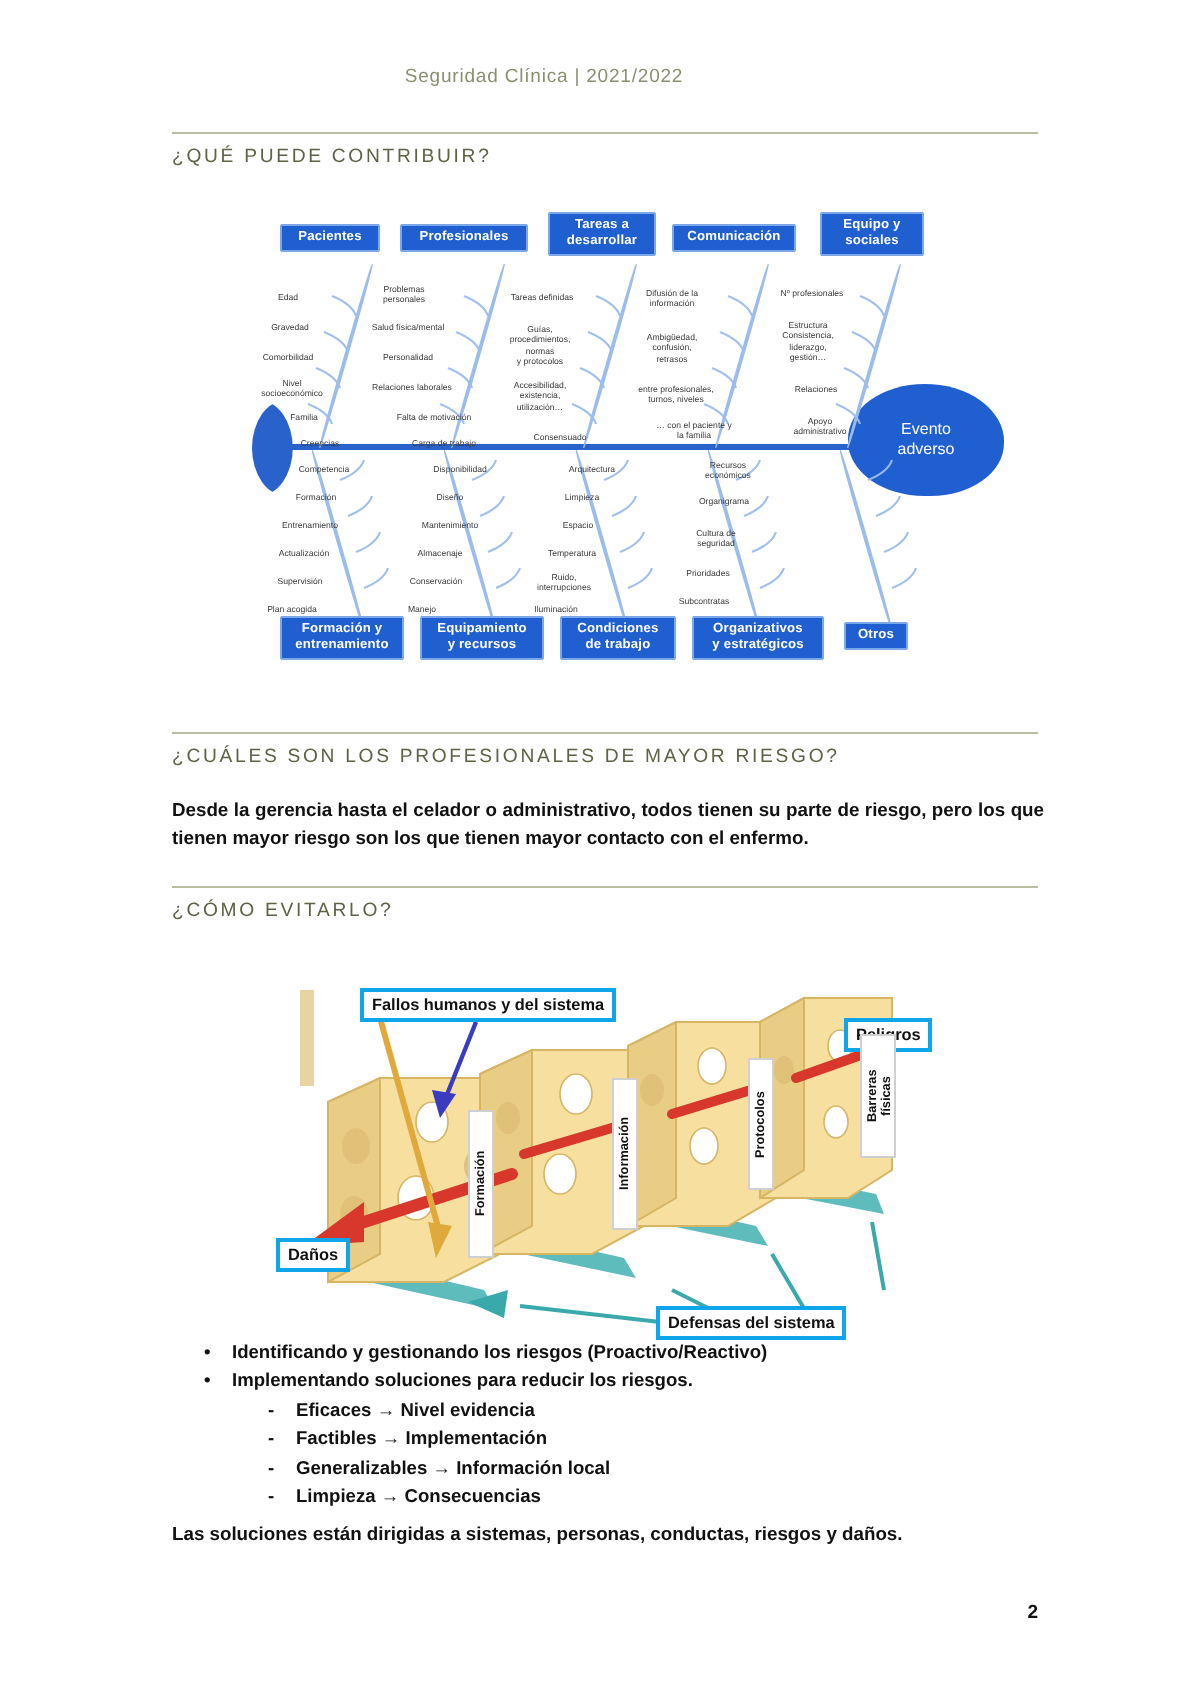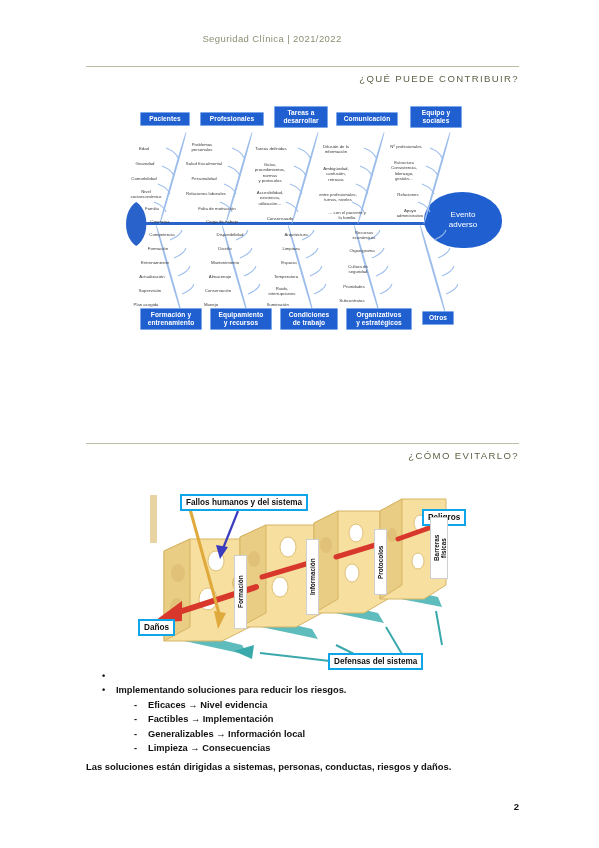--- a/index.html
+++ b/index.html
@@ -15,21 +15,21 @@
     position:absolute;top:33px;left:0;width:599px;
     text-align:center;padding-right:55px;box-sizing:border-box;
     font-size:9.5px;color:#8a8f72;letter-spacing:.4px;
   }
 
   
   .heading-block{position:absolute;left:86px;width:433px;}
   .heading-rule{border-top:1px solid #b9bfa3;height:0;margin-bottom:6px;}
   .heading-text{
     font-size:9.6px;color:#5d6347;letter-spacing:1.35px;
-    font-weight:400;white-space:nowrap;text-align:right;
+    font-weight:400;white-space:nowrap;
   }
 
   
   .body-par{
     position:absolute;left:86px;width:436px;
     font-size:9.4px;font-weight:bold;color:#111;line-height:1.5;
     text-align:justify;
   }
 
   
@@ -215,21 +215,26 @@
 
     <div class="fb-item" style="left:212px;top:122px;width:52px;">Recursos
 económicos</div>
     <div class="fb-item" style="left:210px;top:140px;width:52px;">Organigrama</div>
     <div class="fb-item" style="left:206px;top:156px;width:52px;">Cultura de
 seguridad</div>
     <div class="fb-item" style="left:202px;top:176px;width:52px;">Prioridades</div>
     <div class="fb-item" style="left:198px;top:190px;width:56px;">Subcontratas</div>
   </div>
 
-
+  <div class="heading-block" style="top:366px;">
+    <div class="heading-rule"></div>
+    <div class="heading-text">¿CUÁLES SON LOS PROFESIONALES DE MAYOR RIESGO?</div>
+  </div>
+
+  <div class="body-par" style="top:398px;">Desde la gerencia hasta el celador o administrativo, todos tienen su parte de riesgo, pero los que tienen mayor riesgo son los que tienen mayor contacto con el enfermo.</div>
 
   <div class="heading-block" style="top:443px;">
     <div class="heading-rule"></div>
     <div class="heading-text">¿CÓMO EVITARLO?</div>
   </div>
 
   <div class="cheese">
     <svg width="340" height="190" style="position:absolute;left:0;top:0;">
 
       <rect x="20" y="0" width="7" height="48" fill="#e3cc92" opacity=".85"></rect>
@@ -314,20 +319,21 @@
 
     <div class="cheese-vlabel" style="left:104px;top:60px;height:74px;width:13px;">Formación</div>
     <div class="cheese-vlabel" style="left:176px;top:44px;height:76px;width:13px;">Información</div>
     <div class="cheese-vlabel" style="left:244px;top:34px;height:66px;width:13px;">Protocolos</div>
     <div class="cheese-vlabel" style="left:300px;top:22px;height:62px;width:18px;text-align:center;">Barreras<br>físicas</div>
   </div>
 
   <div class="bullets" style="top:669px;">
     <div class="bullet-row">
       <span class="bullet-mark">•</span>
+      <span>Identificando y gestionando los riesgos (Proactivo/Reactivo)</span>
     </div>
     <div class="bullet-row">
       <span class="bullet-mark">•</span>
       <span>Implementando soluciones para reducir los riesgos.</span>
     </div>
     <div class="sub-row">
       <span class="sub-mark">-</span>
       <span>Eficaces → Nivel evidencia</span>
     </div>
     <div class="sub-row">

